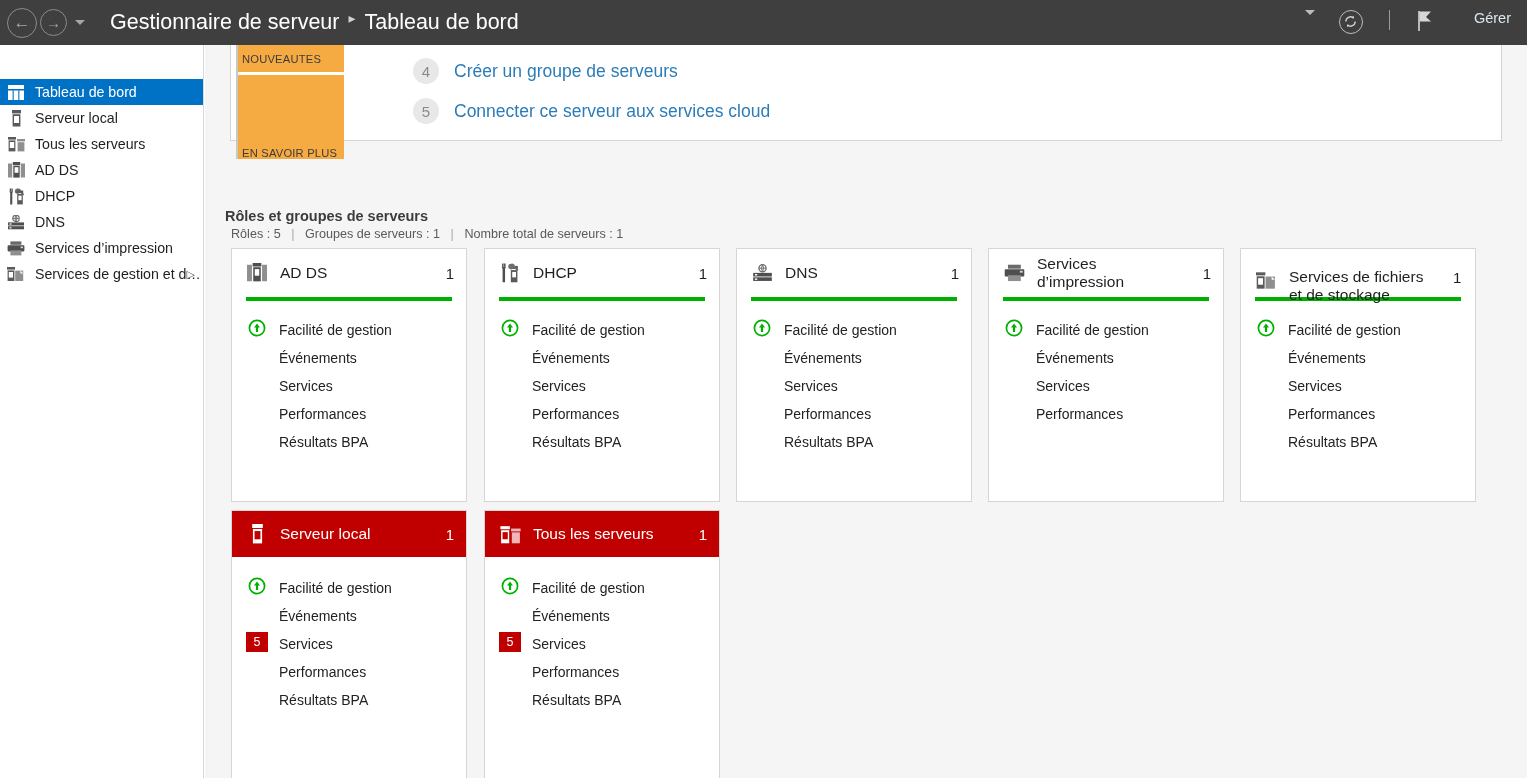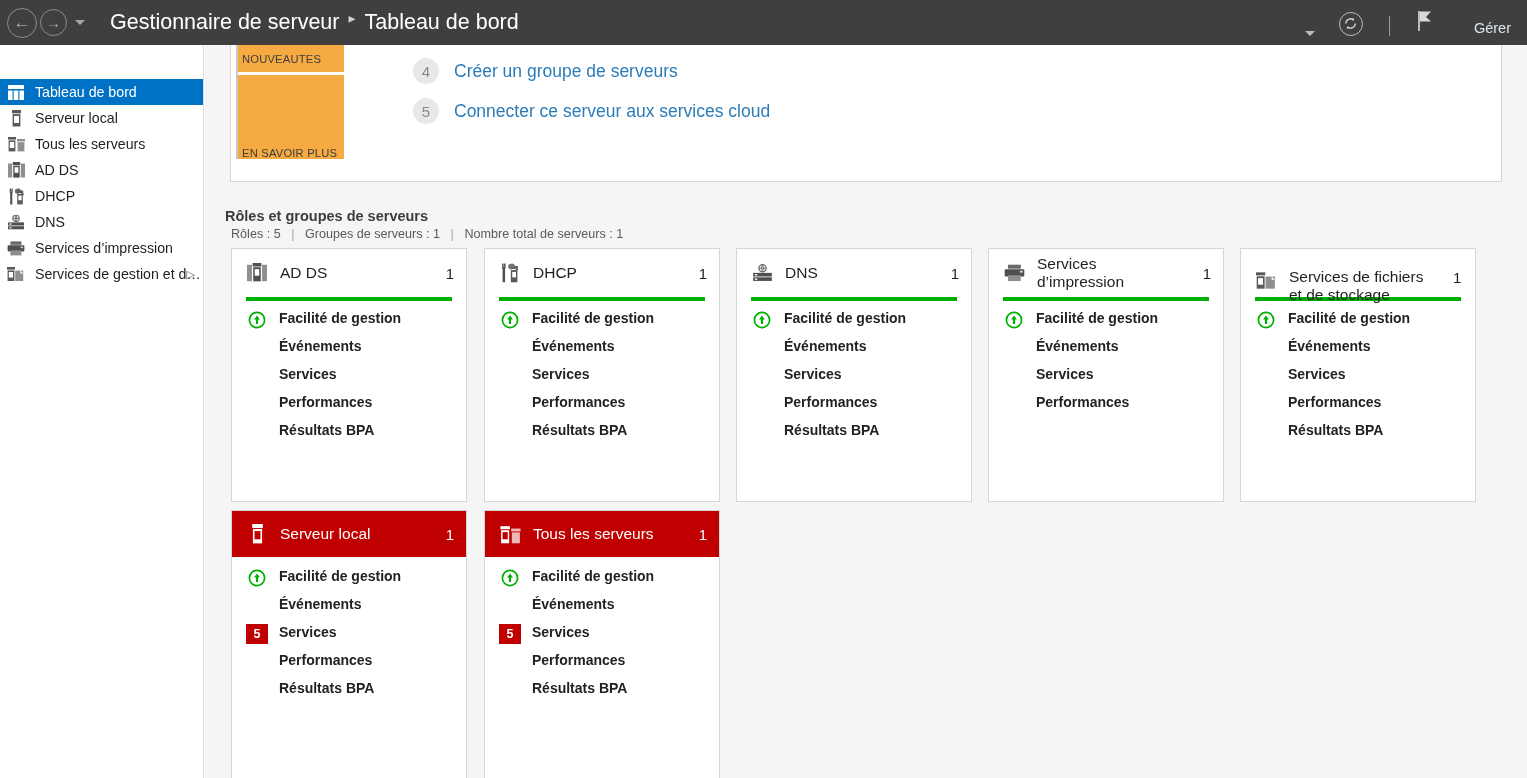--- a/index.html
+++ b/index.html
@@ -39,21 +39,21 @@
   #breadcrumb {
     margin-left: 25px;
     font-size: 21.5px; font-weight: 400; color: #ffffff;
     white-space: nowrap;
     display: flex; gap: 9px;
   }
   #breadcrumb .crumb { cursor: pointer; }
   #breadcrumb .sep { color: #d0d0d0; font-size: 14px; }
 
   #titlebar-right {
-    margin-left: auto; display: flex; align-items: flex-end;
+    margin-left: auto; display: flex; align-items: flex-start;
     padding-right: 16px; gap: 12px;
   }
   #refresh-caret {
     width: 0; height: 0;
     border-left: 5px solid transparent;
     border-right: 5px solid transparent;
     border-top: 5px solid #bdbdbd;
     cursor: pointer; margin-right: 12px;
   }
   #refresh-btn {
@@ -96,21 +96,21 @@
   #content {
     position: absolute; top: 45px; left: 205px;
     width: 1322px; height: 733px;
     background: #f5f5f5;
     overflow: hidden;
   }
 
   
   #welcome-panel {
     position: absolute; top: 0; left: 25px;
-    width: 1272px; height: 137px;
+    width: 1272px; height: 96px;
     background: #ffffff;
     border: 1px solid #d4d4d4; border-top: none;
   }
   #promo-tile {
     position: absolute; left: 5px; top: 0px;
     width: 108px; height: 114px;
     background: #f6aa42;
     border-left: 2px solid #c8c8c8;
     color: #3c3c3c;
     font-size: 11.2px;
@@ -172,22 +172,22 @@
   }
   .tile.group .tile-title { color: #ffffff; }
   .tile-count { font-size: 15px; color: #1f1f1f; flex: 0 0 auto; padding-left: 6px; }
   .tile.group .tile-count { color: #ffffff; }
   .tile-rule {
     height: 4px; background: #00b000;
     margin: 0 14px;
   }
   .tile-body { padding-top: 9px; }
   .tile-row {
-    height: 28px; display: flex; align-items: flex-start;
-    padding-left: 14px; gap: 11px; cursor: pointer; font-weight: bold;
+    height: 28px; display: flex; align-items: flex-end;
+    padding-left: 14px; gap: 11px; cursor: pointer;
   }
   .status-slot { width: 22px; height: 20px; flex: 0 0 22px;
     display: flex; align-items: center; justify-content: center; }
   .row-label { font-size: 14px; color: #222222; }
   .badge-red {
     width: 22px; height: 20px; background: #c00000; color: #ffffff;
     display: flex; align-items: center; justify-content: center;
     font-size: 12.5px;
   }
 </style>

